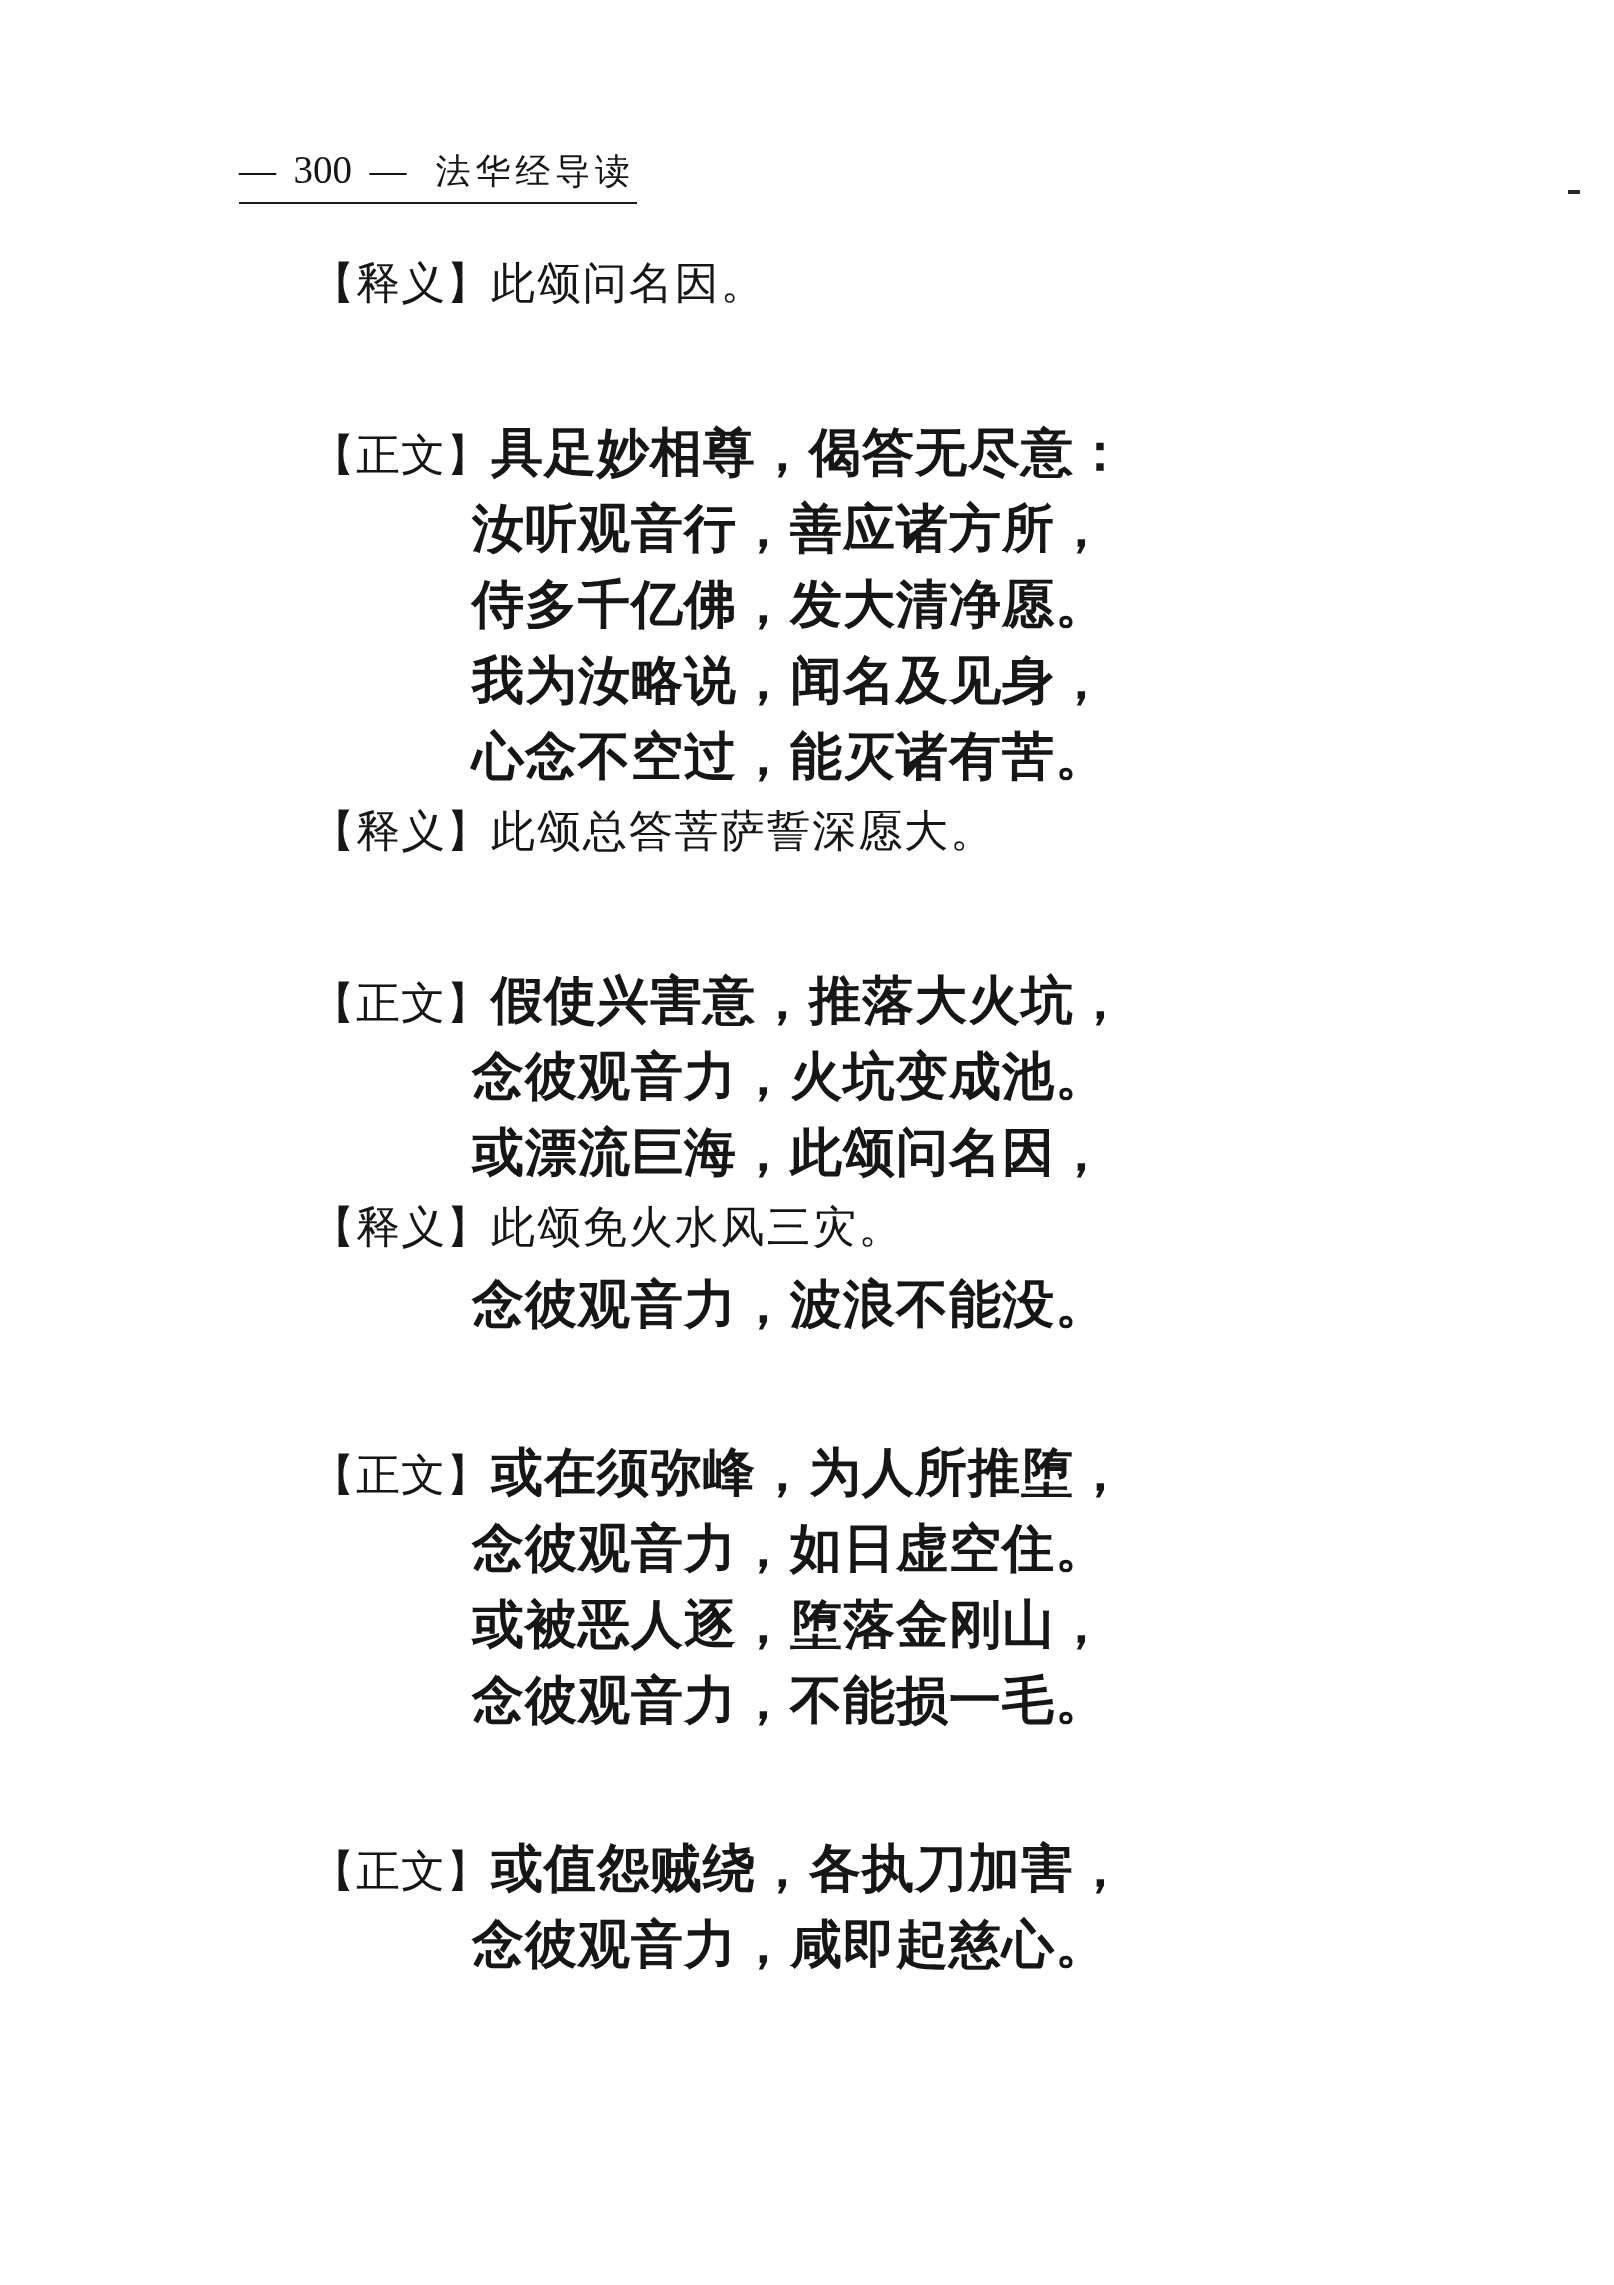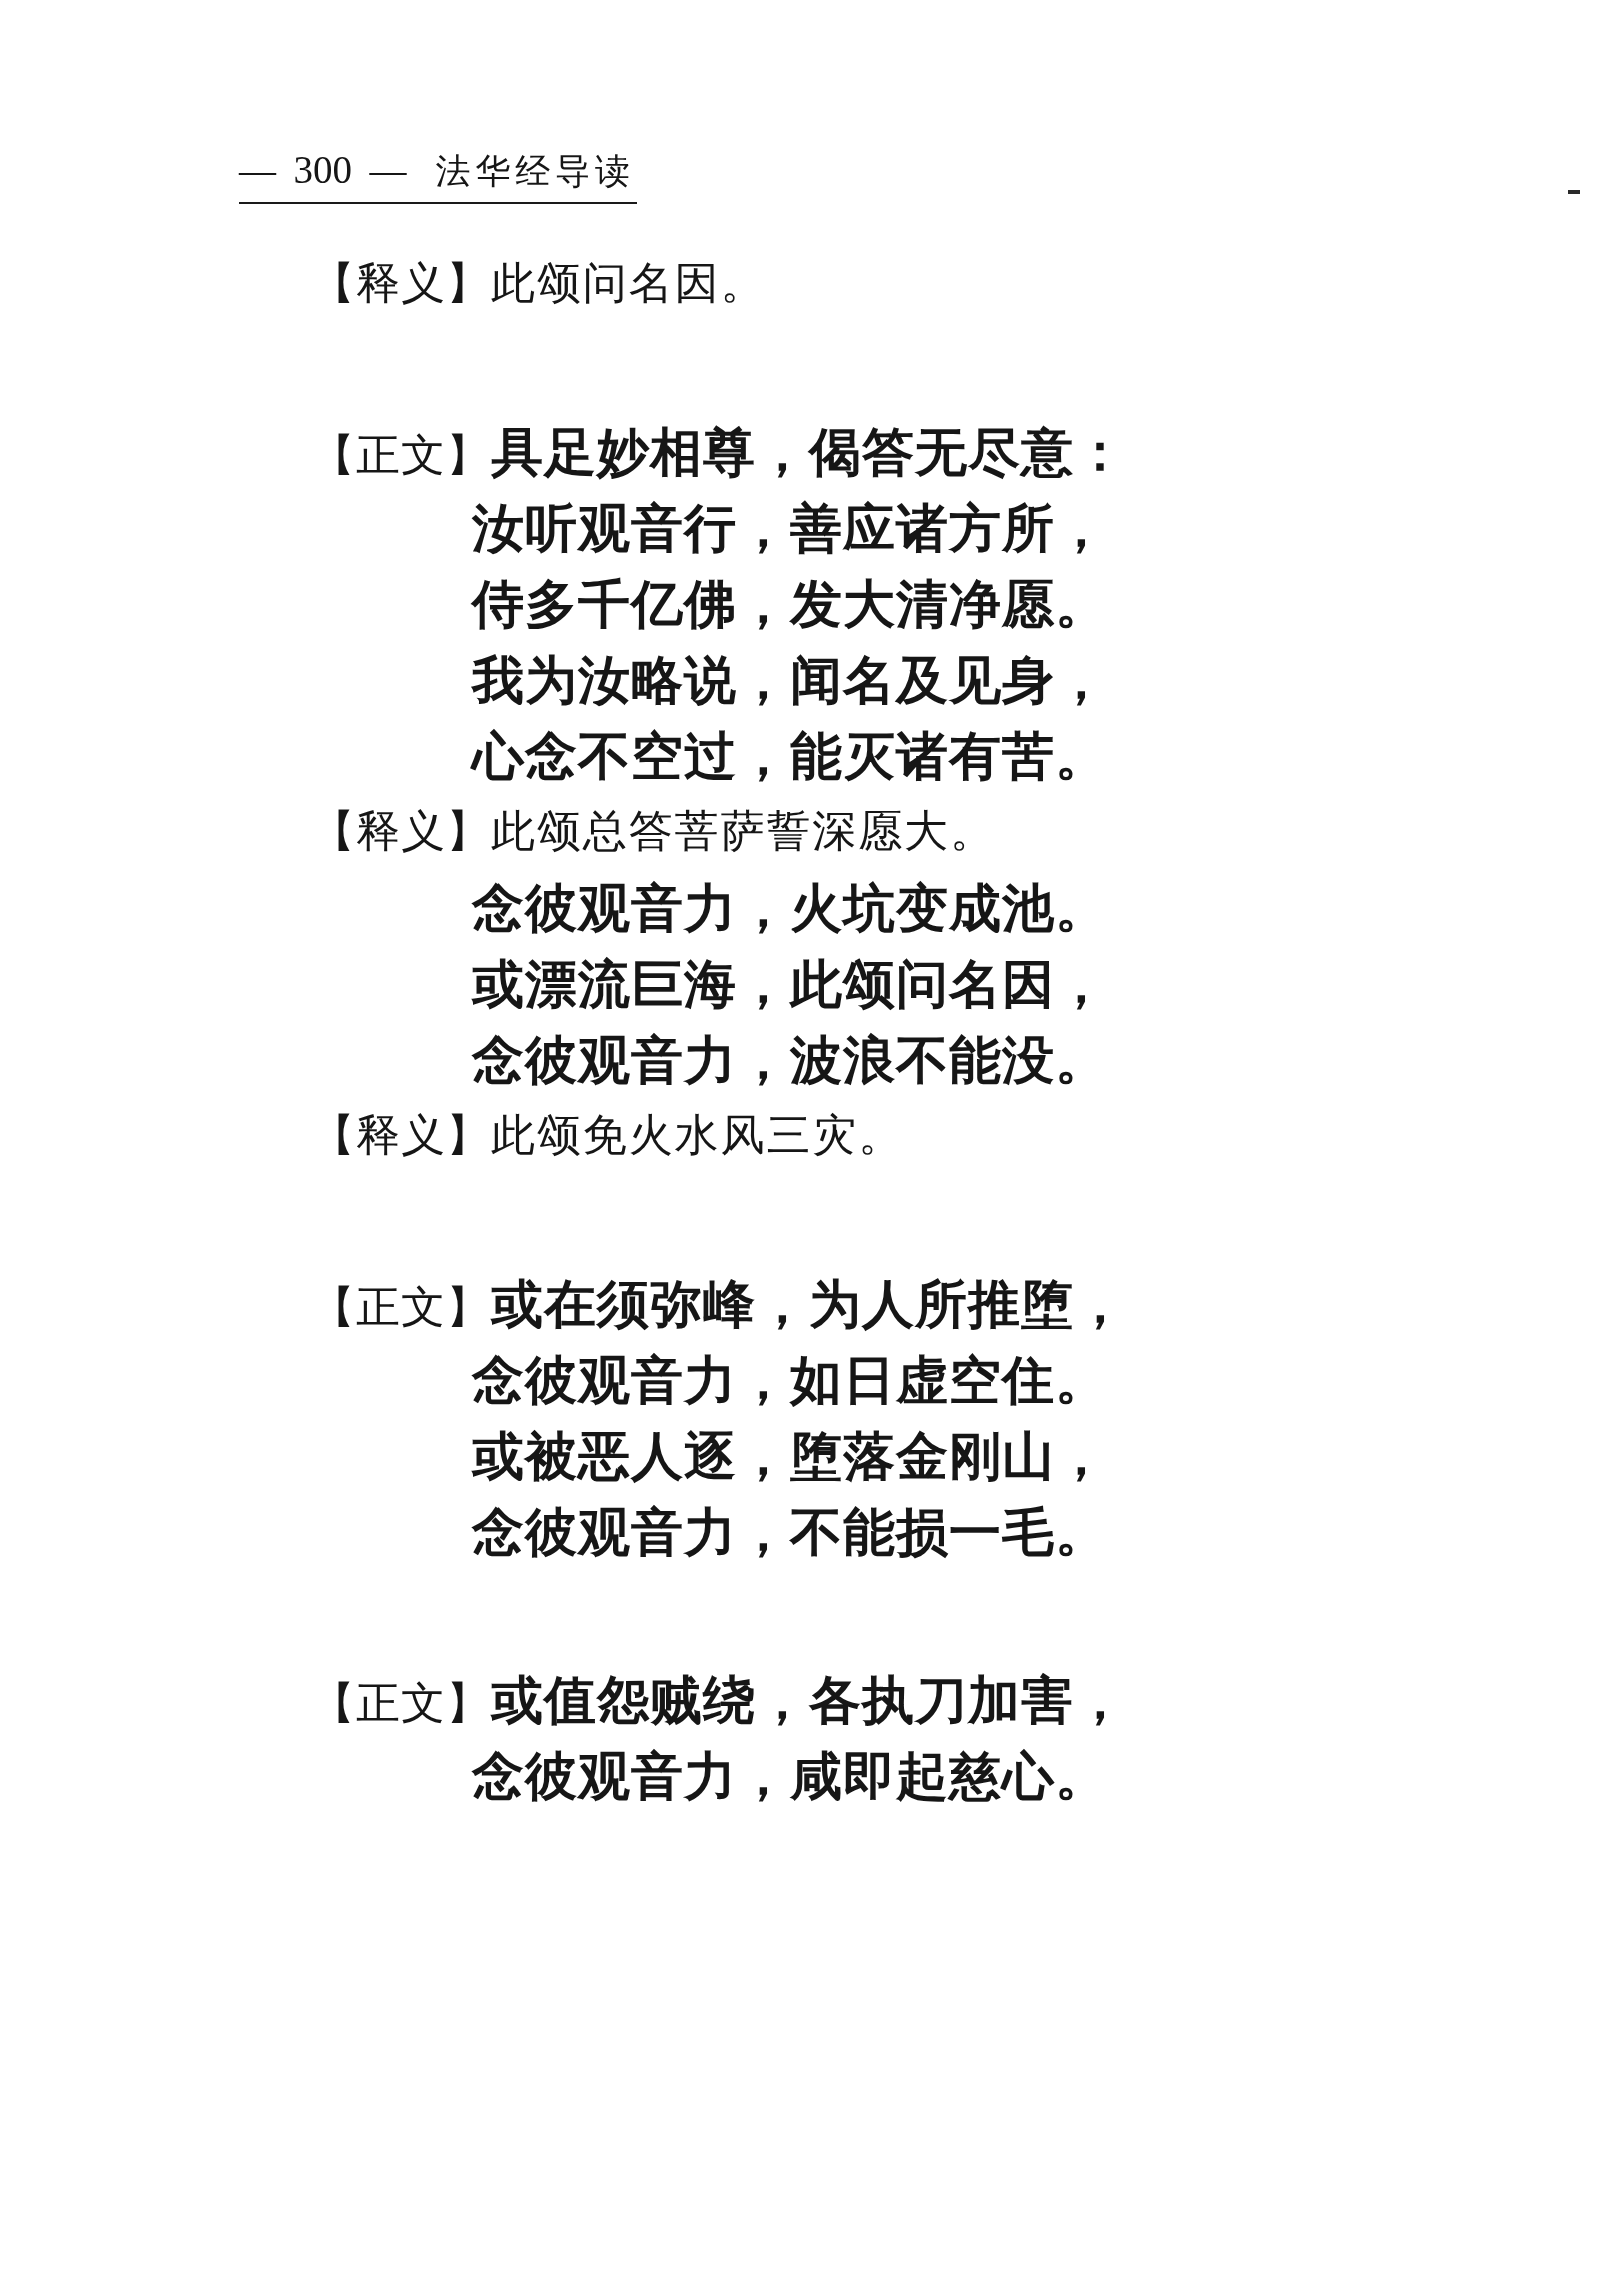--- a/index.html
+++ b/index.html
@@ -98,27 +98,30 @@
     </div>
     <div class="line cont verse">汝听观音行，善应诸方所，</div>
     <div class="line cont verse">侍多千亿佛，发大清净愿。</div>
     <div class="line cont verse">我为汝略说，闻名及见身，</div>
     <div class="line cont verse">心念不空过，能灭诸有苦。</div>
 
     <div class="line label-line">
       <span class="label">【释义】</span><span class="shiyi-text">此颂总答菩萨誓深愿大。</span>
     </div>
 
+    <div class="line label-line section-start">
+      <span class="label">【正文】</span><span class="verse">假使兴害意，推落大火坑，</span>
+    </div>
     <div class="line cont verse">念彼观音力，火坑变成池。</div>
     <div class="line cont verse">或漂流巨海，此颂问名因，</div>
-    <div class="line cont verse">念彼观音力，波浪不能没。</div>
-
     <div class="line label-line">
       <span class="label">【释义】</span><span class="shiyi-text">此颂免火水风三灾。</span>
     </div>
+
+    <div class="line cont verse">念彼观音力，波浪不能没。</div>
 
     <div class="line label-line section-start">
       <span class="label">【正文】</span><span class="verse">或在须弥峰，为人所推堕，</span>
     </div>
     <div class="line cont verse">念彼观音力，如日虚空住。</div>
     <div class="line cont verse">或被恶人逐，堕落金刚山，</div>
     <div class="line cont verse">念彼观音力，不能损一毛。</div>
 
 
     <div class="line label-line section-start">

